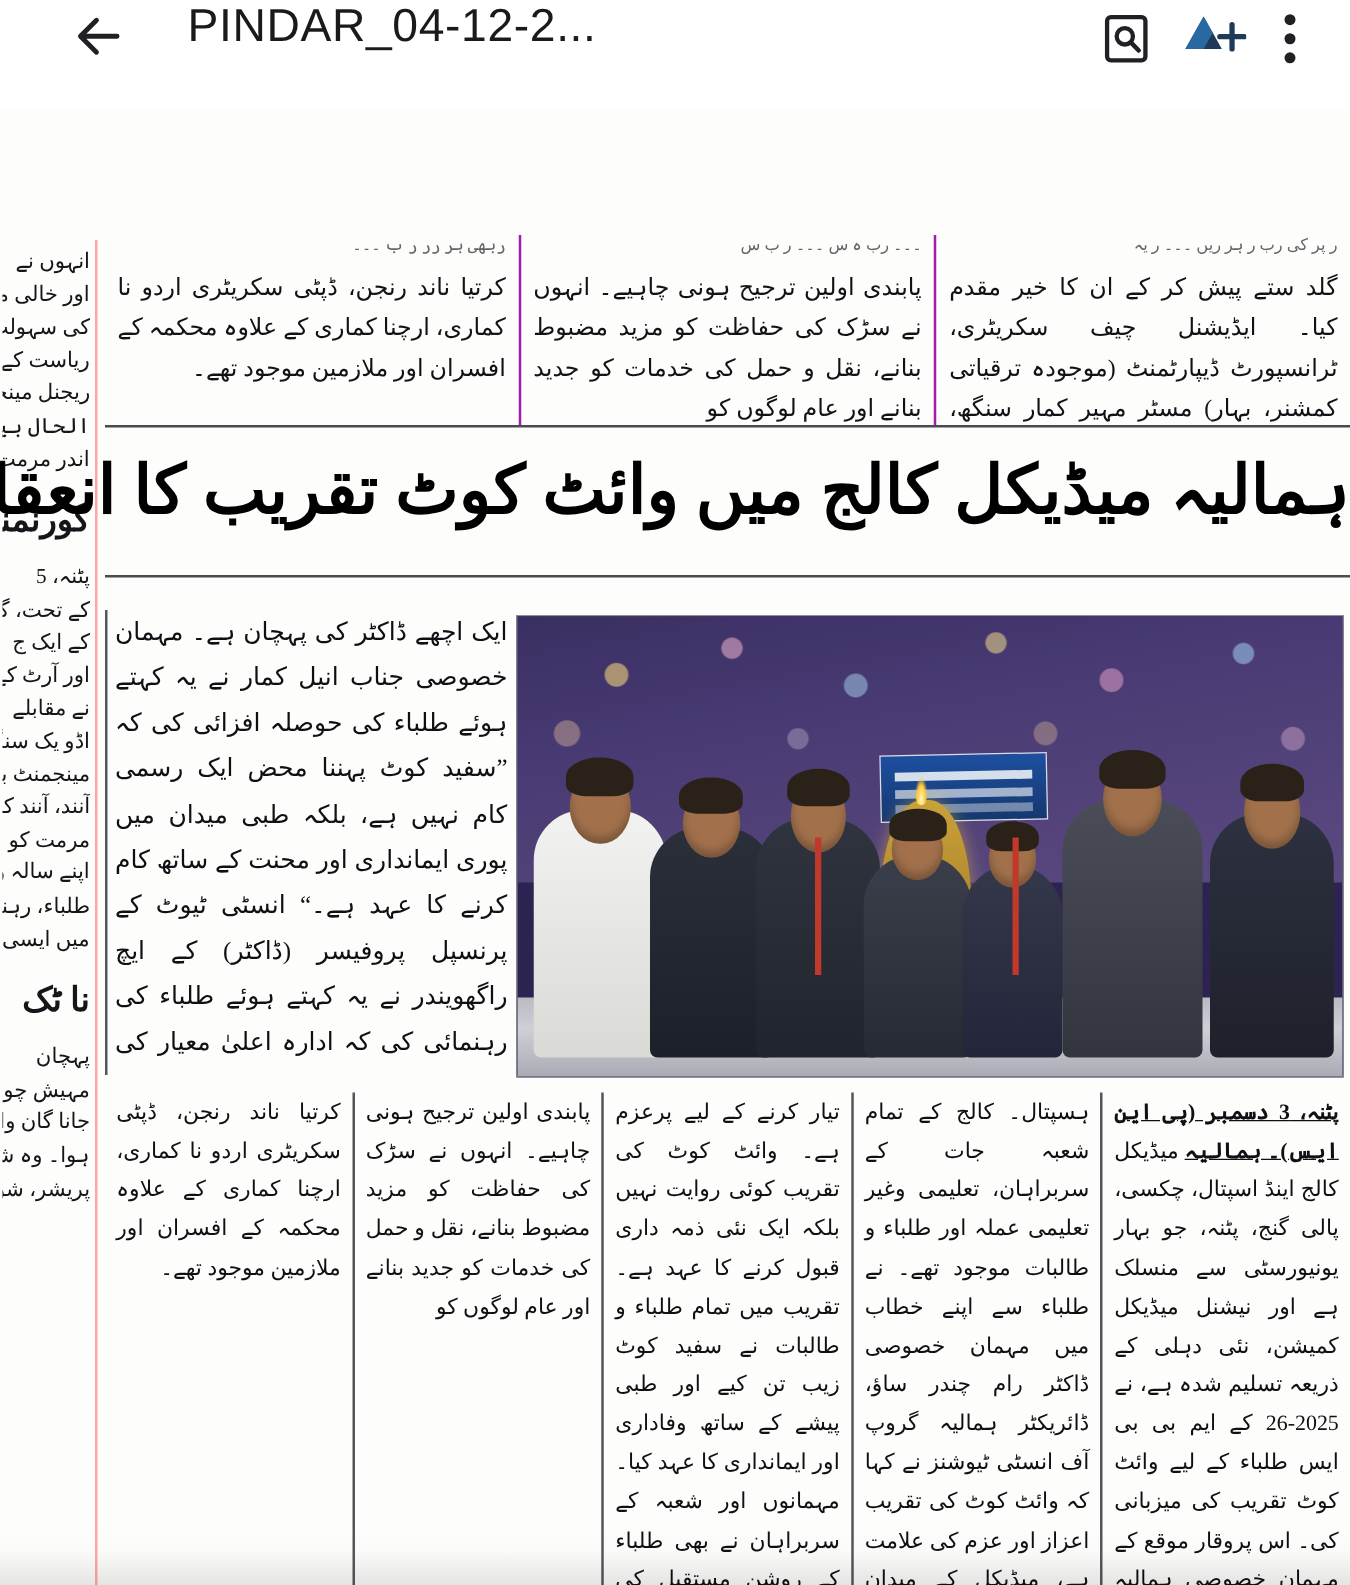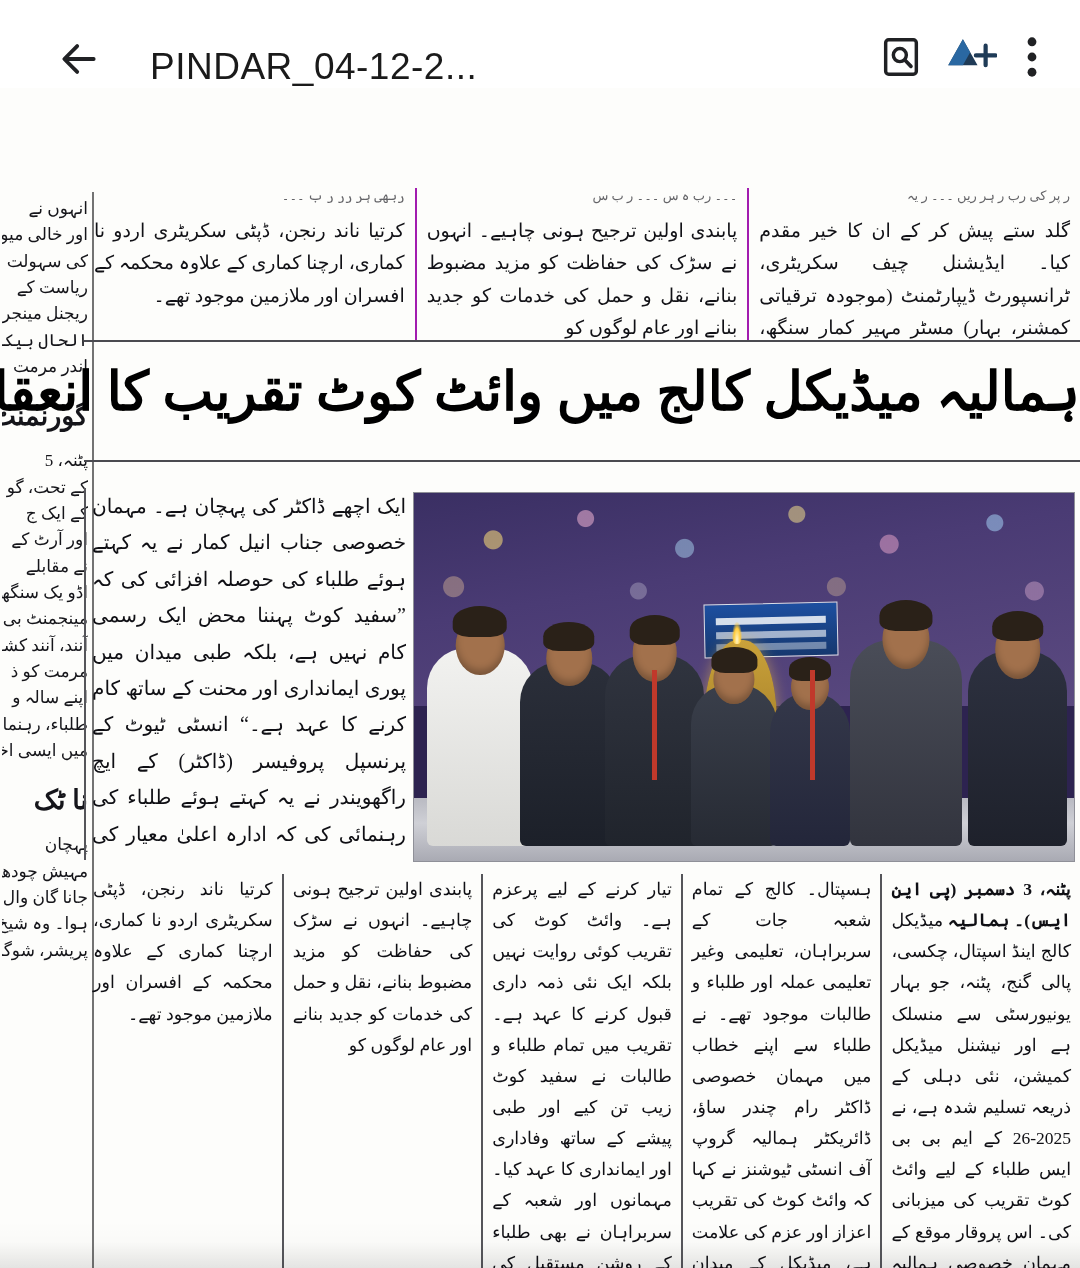--- a/index.html
+++ b/index.html
@@ -14,21 +14,21 @@
     font-family: "Liberation Sans", sans-serif;
   }
 
   
   .appbar {
     position: relative;
     width: 1080px;
     height: 88px;
     background: #ffffff;
     display: flex;
-    align-items: flex-end;
+    align-items: flex-start;
     box-sizing: border-box;
     padding: 0 22px 0 50px;
   }
   .appbar-back {
     width: 58px;
     height: 58px;
     display: flex;
     align-items: center;
     justify-content: center;
     flex: 0 0 auto;
@@ -71,23 +71,23 @@
     background:
       linear-gradient(180deg, rgba(255,255,255,0) 0%, rgba(255,255,255,0) 96%, rgba(0,0,0,0.03) 100%),
       #fdfdfb;
   }
 
   
   .left-strip {
     position: absolute;
     left: 0;
     top: 104px;
-    width: 94px;
+    width: 78px;
     height: 1076px;
-    border-right: 2px solid #737373;
+    border-right: 2px solid #fca5a5;
     overflow: hidden;
     box-sizing: border-box;
     padding: 4px 4px 0 2px;
   }
   .left-strip .ln {
     font-family: "Liberation Serif", serif;
     font-size: 17px;
     color: #15151a;
     line-height: 1.55;
     text-align: right;
@@ -321,20 +321,21 @@
     direction: rtl;
     text-align: justify;
     font-family: "Liberation Serif", serif;
     font-size: 17.5px;
     line-height: 1.78;
     color: #0f0f14;
   }
   .bodycols .bcol:last-child { border-left: none; }
   .bodycols .dateline {
     font-weight: bold;
+    text-decoration: underline;
   }
 
   
   .fold {
     position: absolute;
     left: 0; bottom: 0; width: 1080px; height: 26px;
     background: linear-gradient(180deg, rgba(0,0,0,0) 0%, rgba(0,0,0,0.07) 100%);
     pointer-events: none;
   }
 </style>

